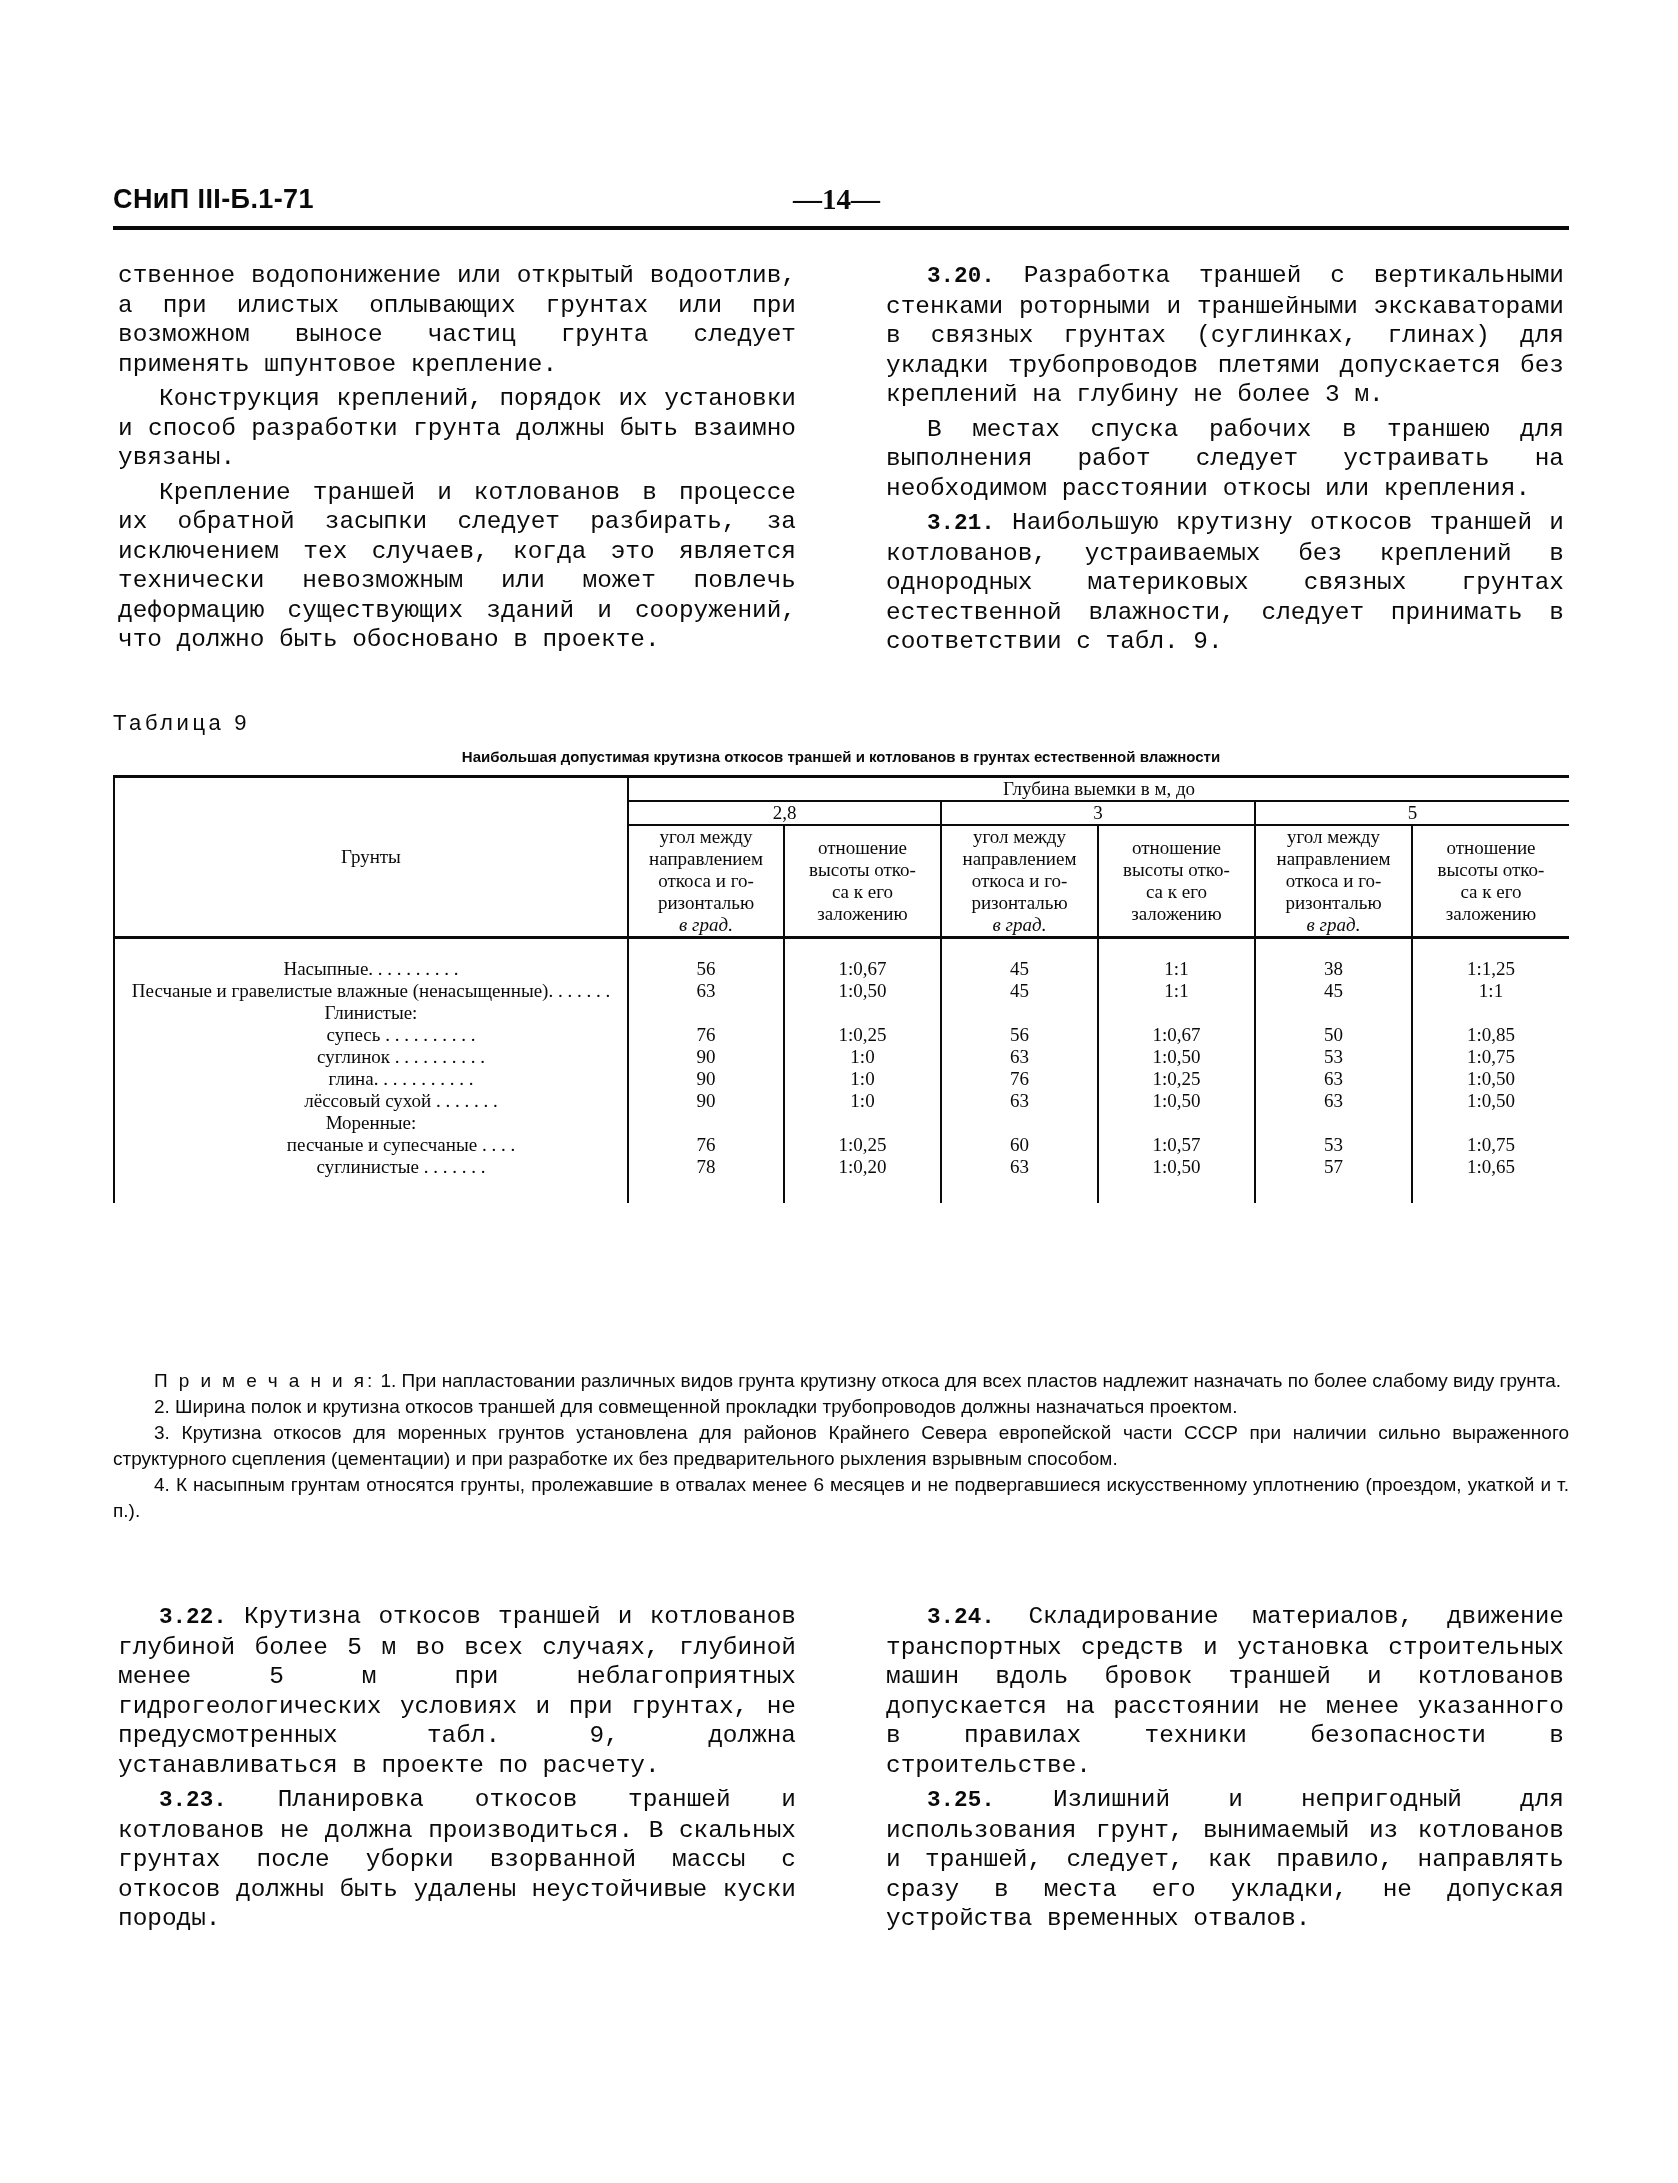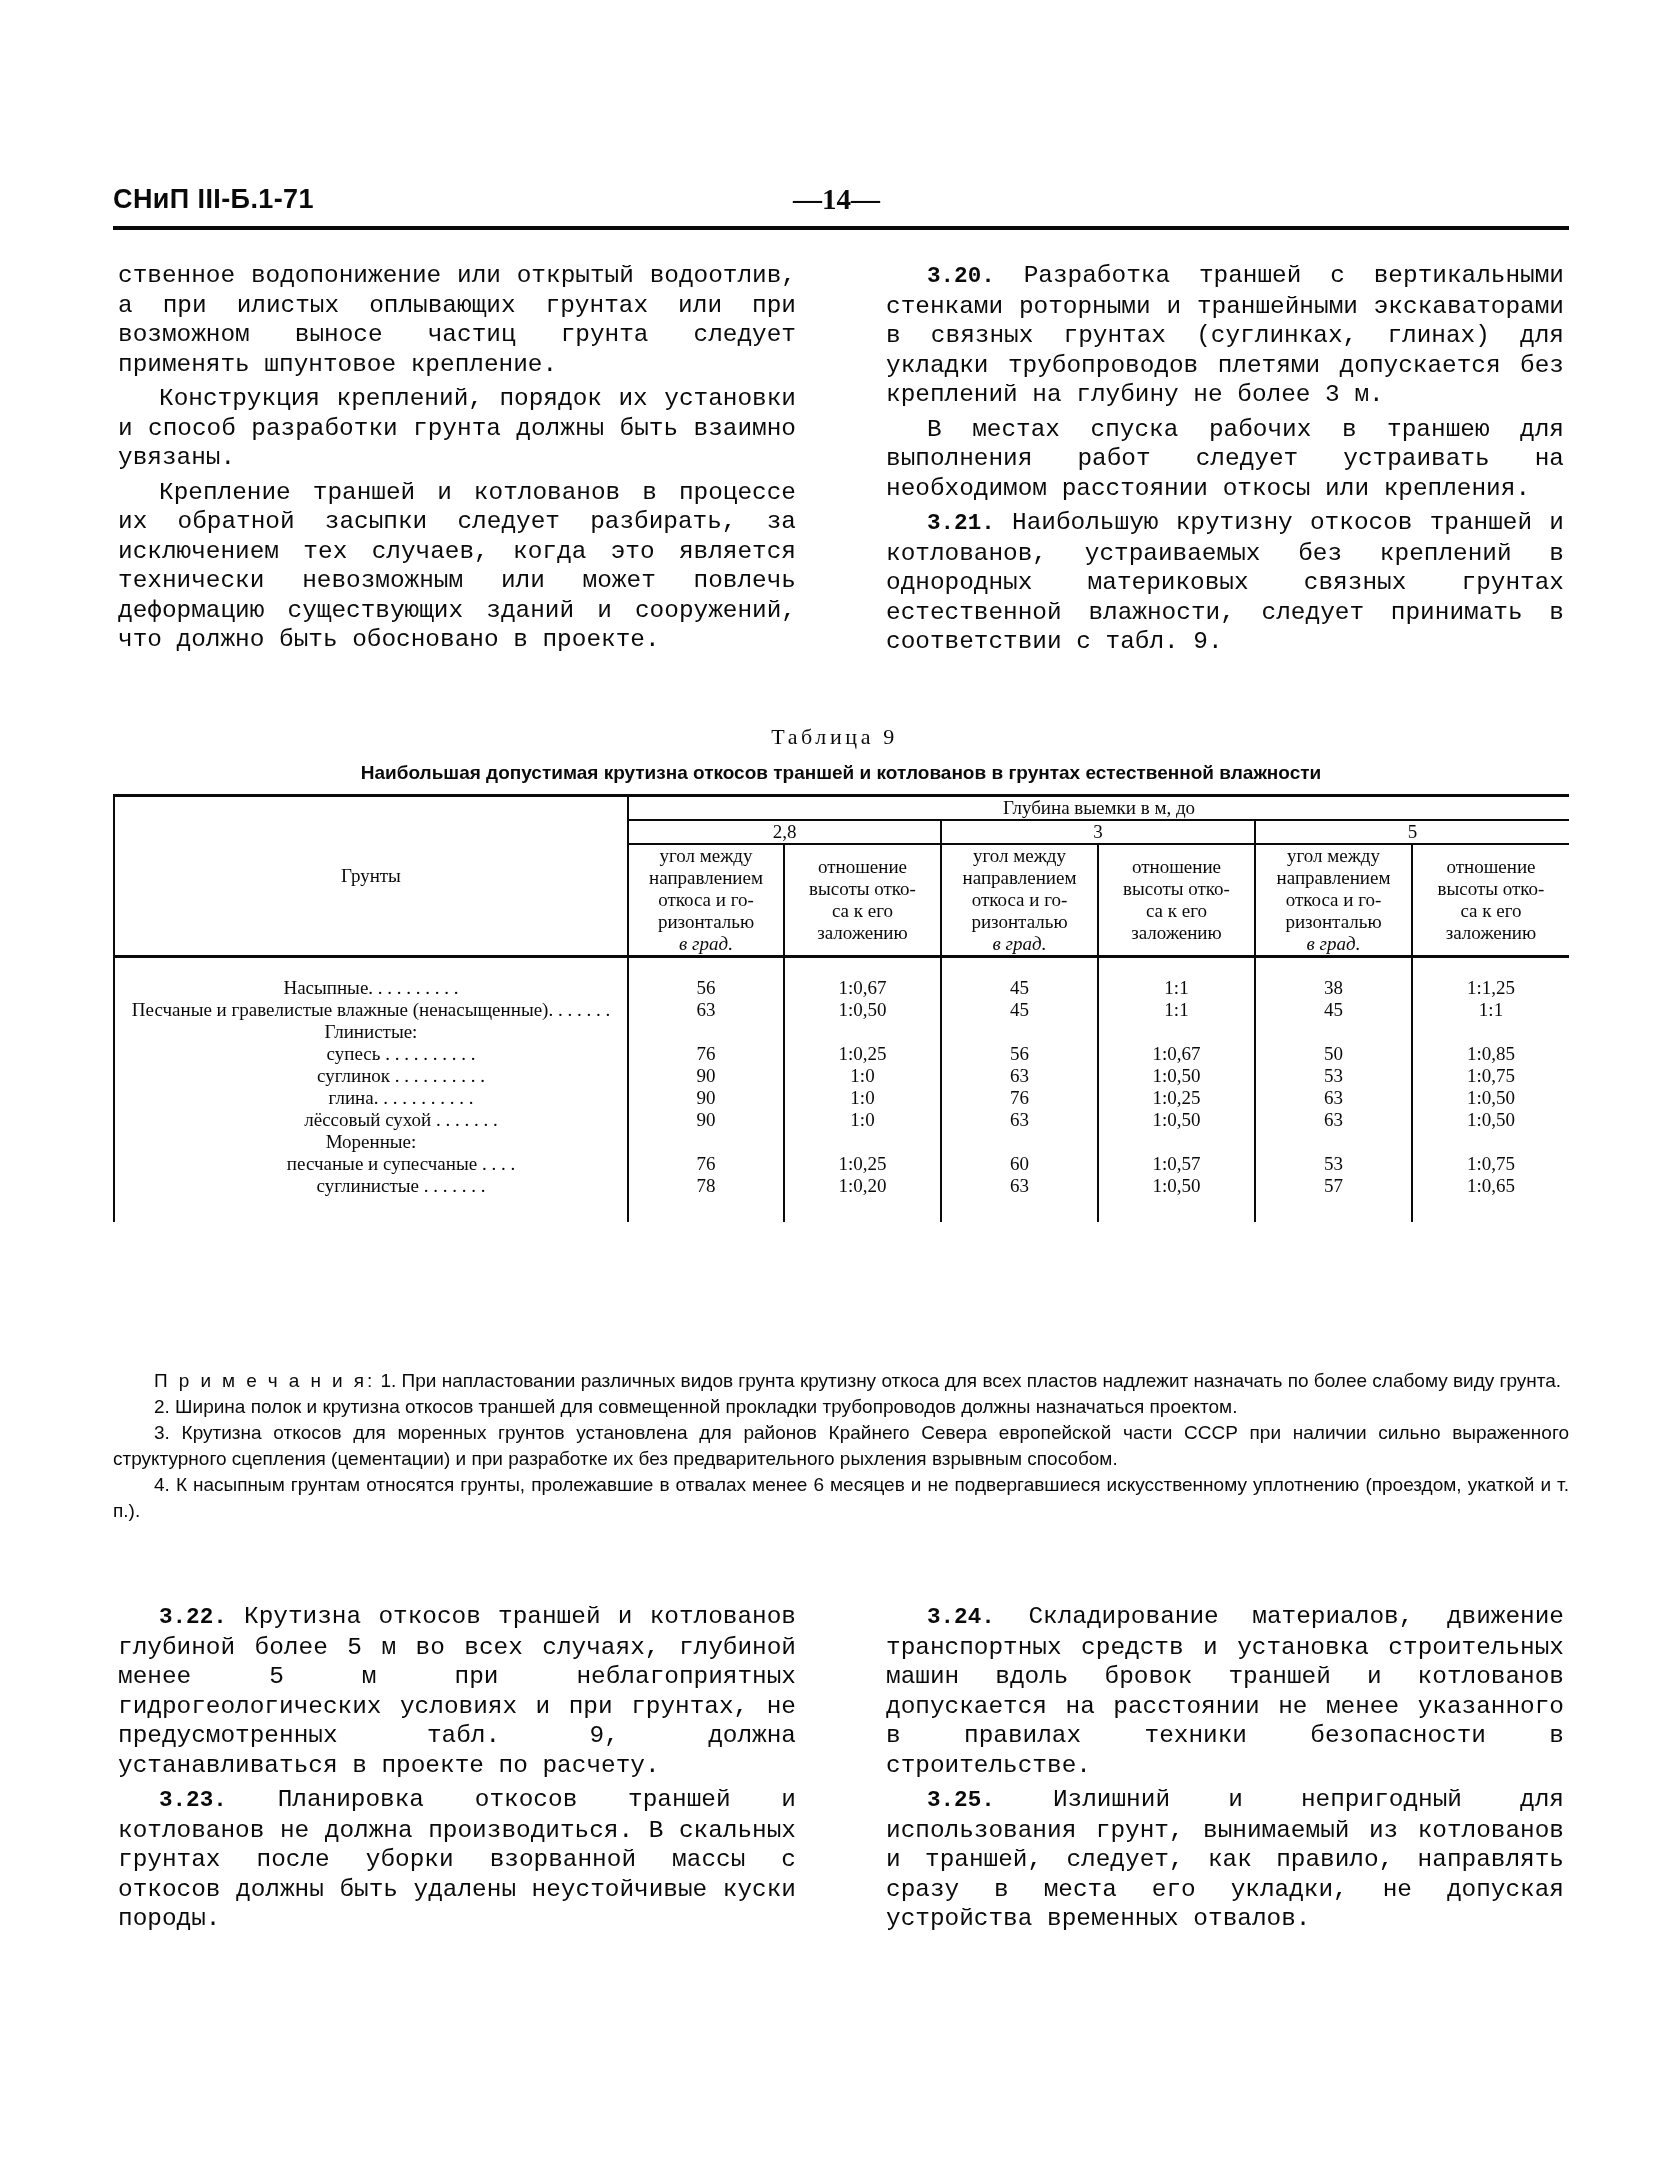--- a/index.html
+++ b/index.html
@@ -66,33 +66,32 @@
     hyphens:manual;
     font-family:Liberation Mono, monospace;
   }
   p.cont { text-indent:0; }
   p.para b.num { font-weight:bold; }
   .it { font-style:italic; }
 
   
   .tblwrap { position:absolute; left:113px; top:710px; width:1456px; }
   .tbl-num {
-    text-align:center;
+    text-align:left;
     font-size:22px;
     letter-spacing:3.6px;
     padding-right:13px;
     margin-bottom:11.6px;
-    font-family:Liberation Serif, serif;
-    margin-top:14px;
+    font-family:Liberation Sans, sans-serif;
   }
   .tbl-title {
     text-align:center;
     font-family:"Liberation Sans", sans-serif;
     font-weight:bold;
-    font-size:19px;
+    font-size:15px;
     margin-bottom:10.2px;
   }
   table.t9 {
     border-collapse:collapse;
     width:1456px;
     font-family:"Liberation Serif", serif;
     table-layout:fixed;
   }
   table.t9 td {
     padding:0;

